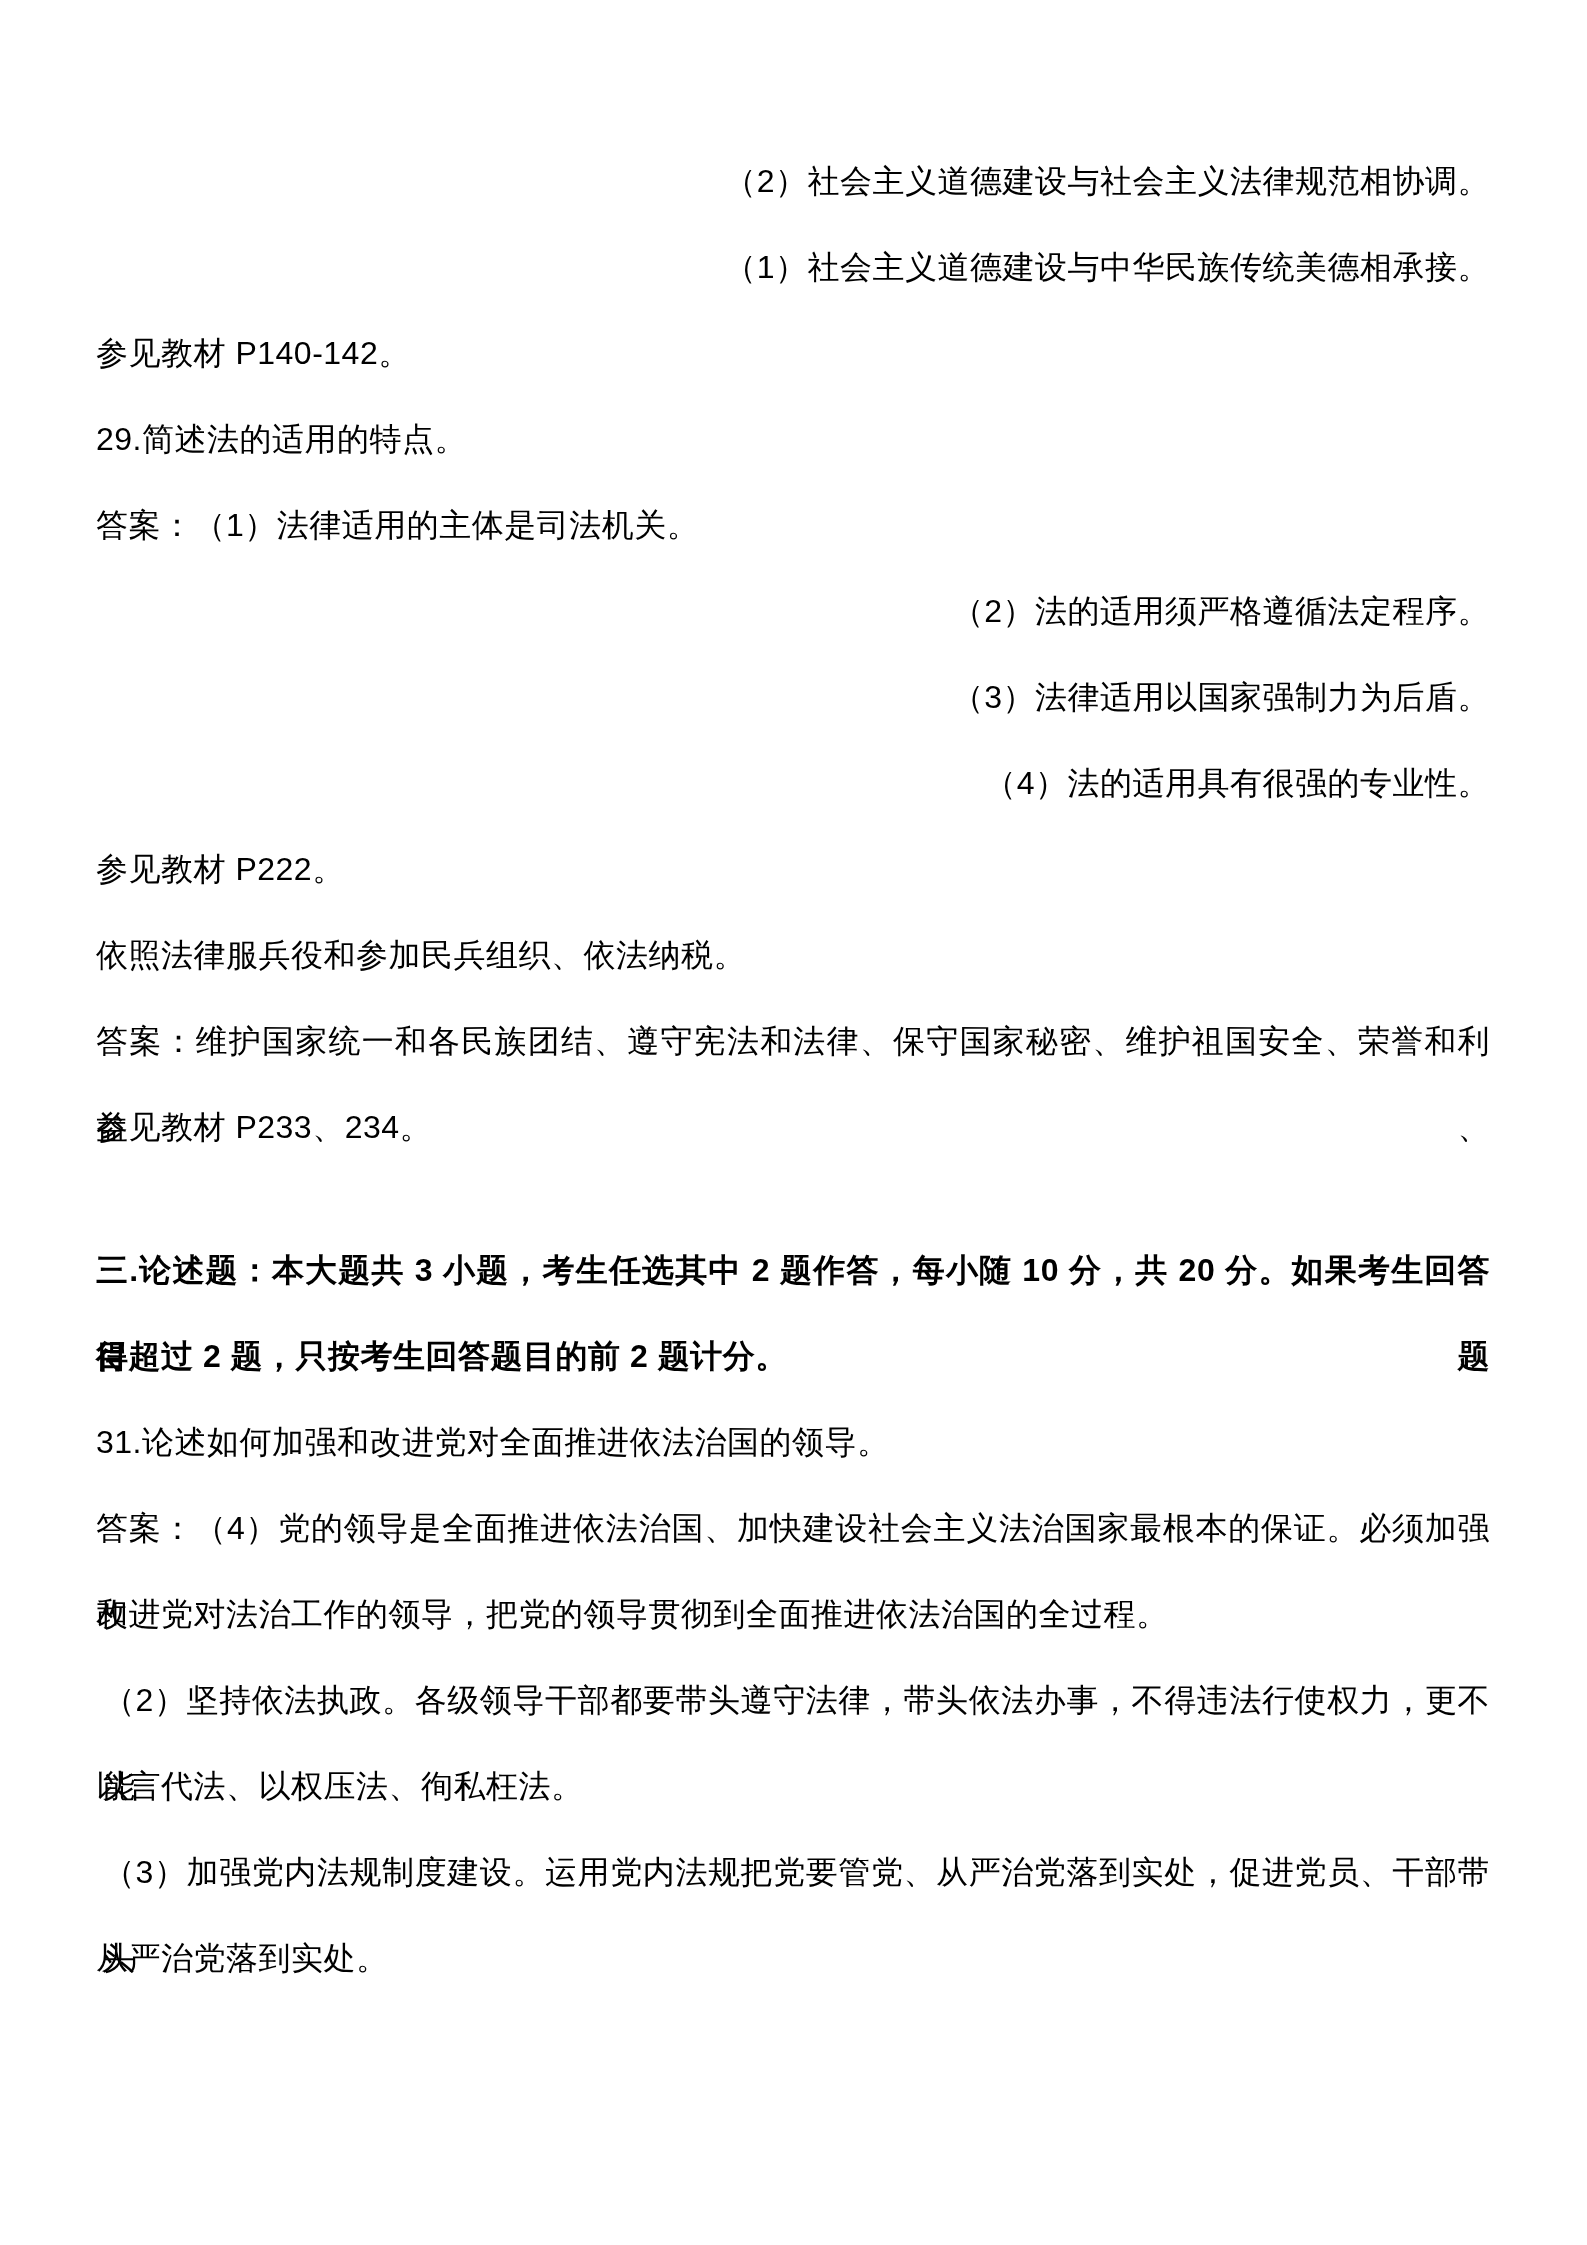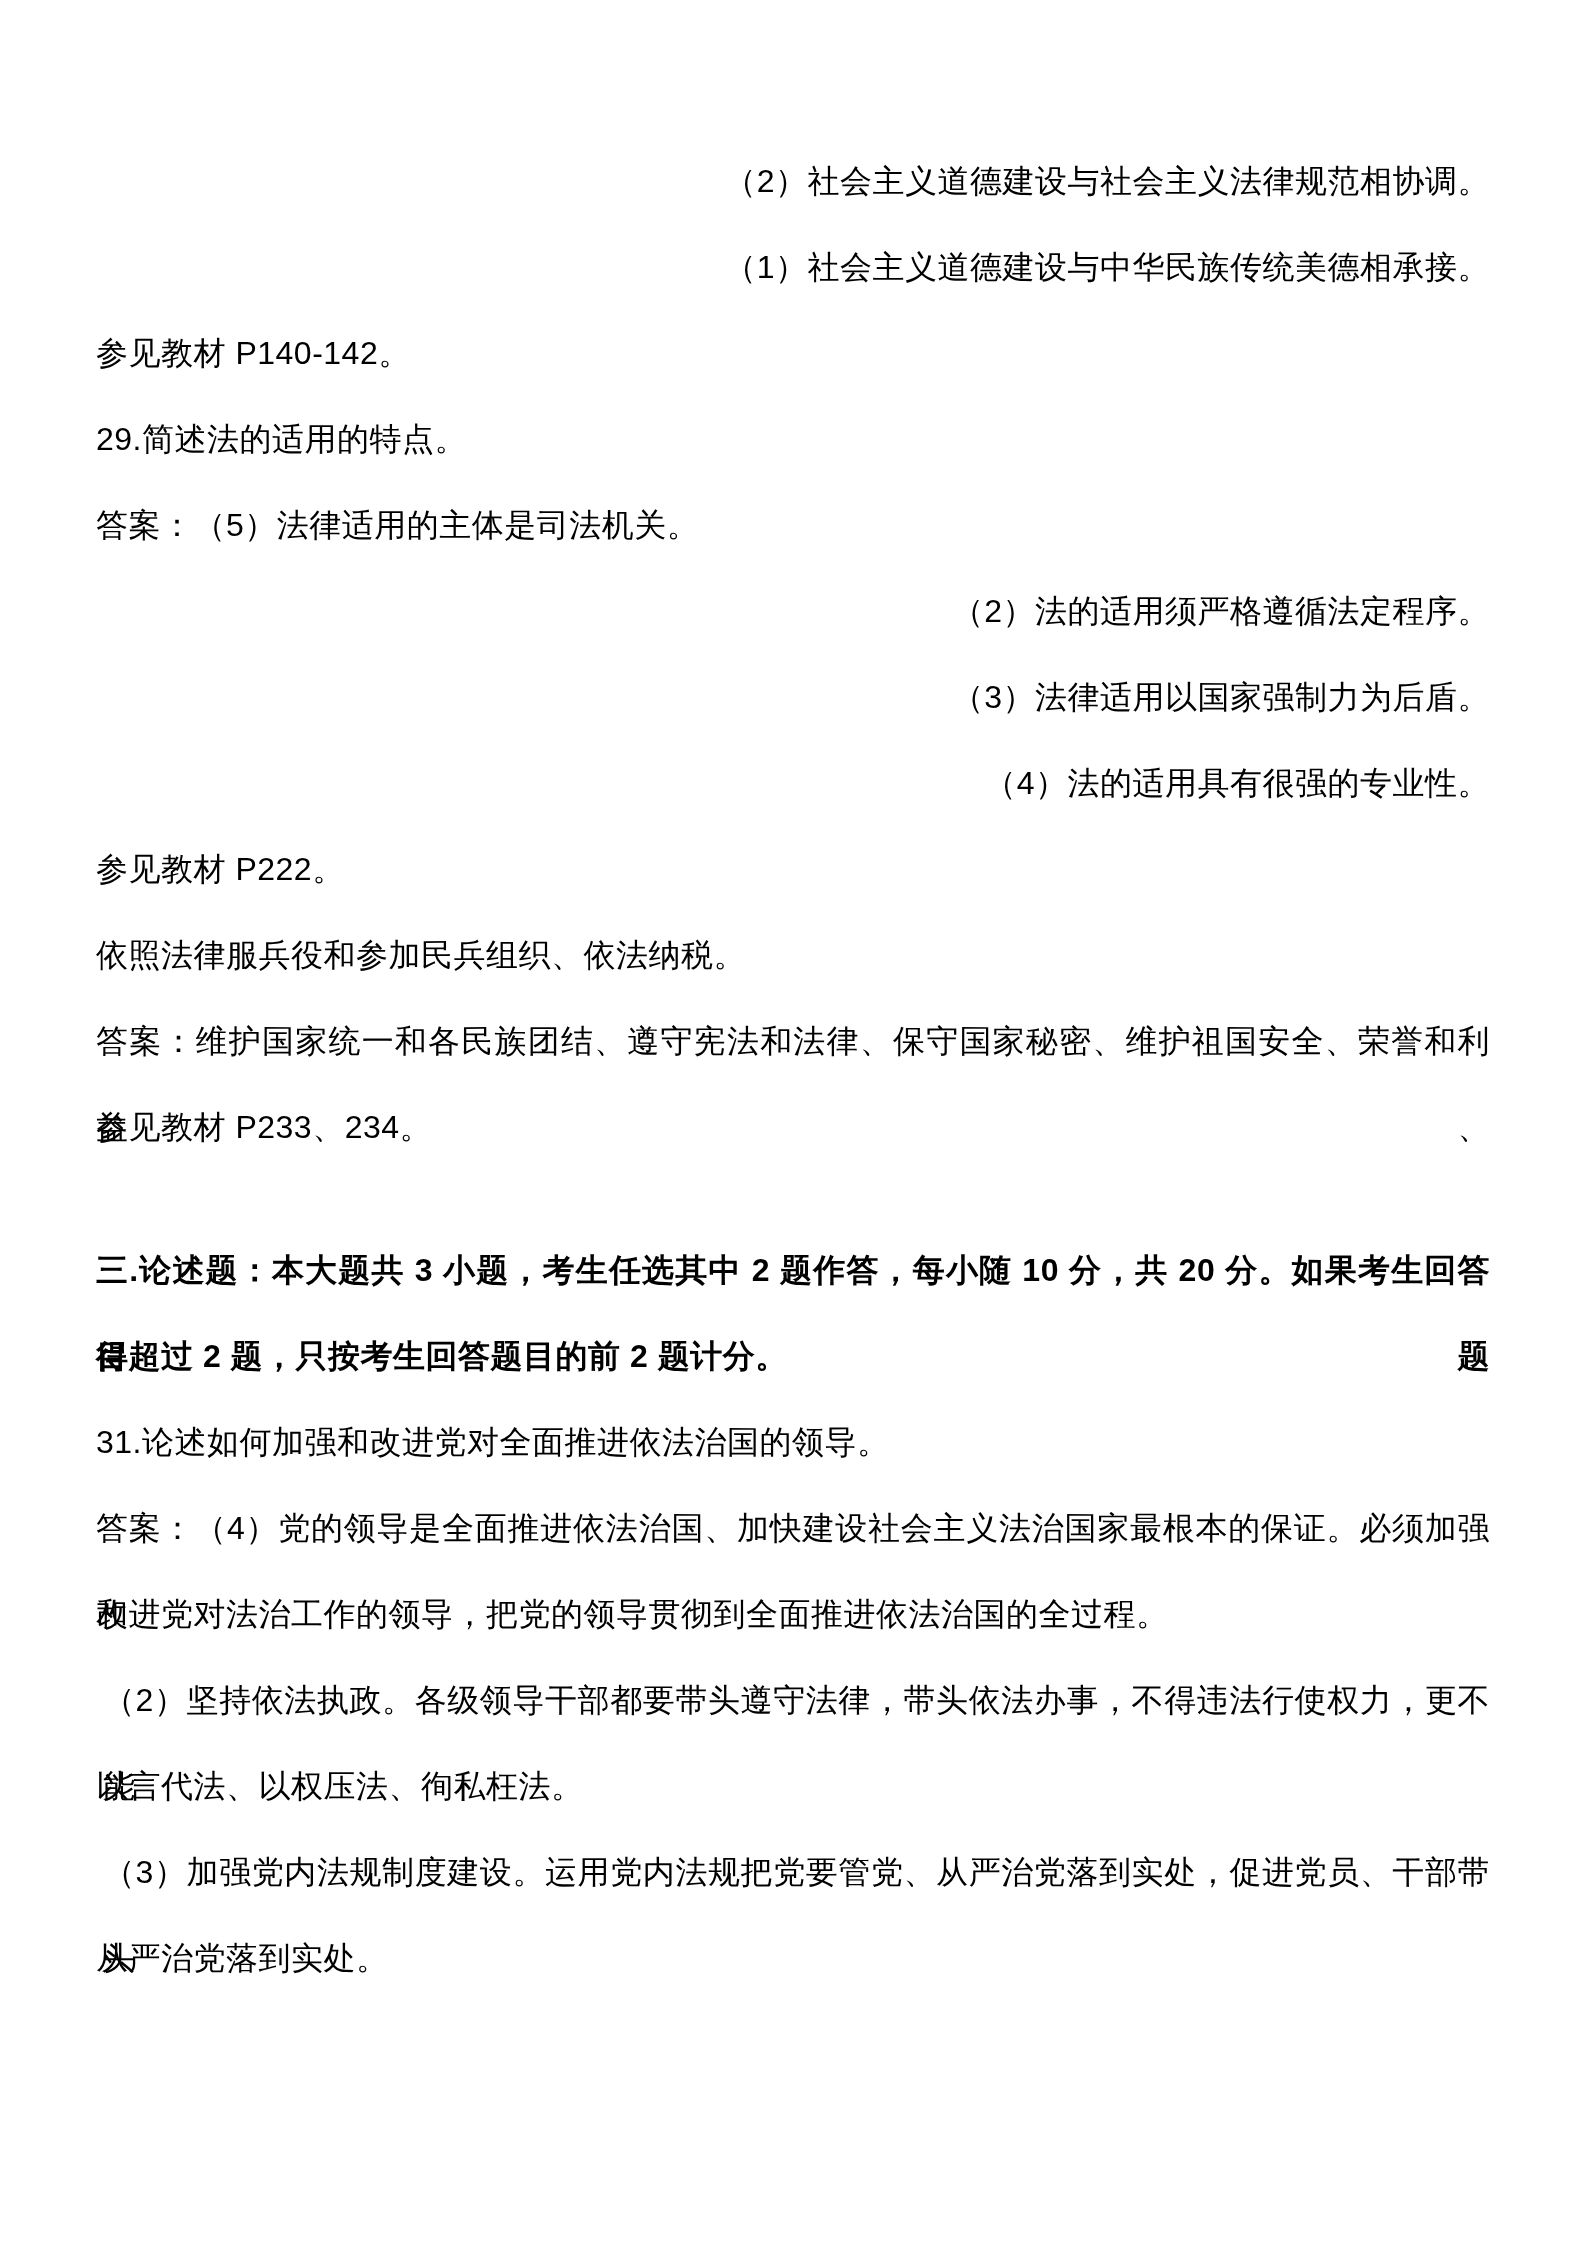--- a/index.html
+++ b/index.html
@@ -46,21 +46,21 @@
 </style>
 </head>
 <body>
 
 <div class="page">
   <div class="content">
     <div class="line indent">（2）社会主义道德建设与社会主义法律规范相协调。</div>
     <div class="line indent">（1）社会主义道德建设与中华民族传统美德相承接。</div>
     <div class="line">参见教材 P140-142。</div>
     <div class="line">29.简述法的适用的特点。</div>
-    <div class="line">答案：（5）法律适用的主体是司法机关。</div>
+    <div class="line">答案：（1）法律适用的主体是司法机关。</div>
     <div class="line indent">（2）法的适用须严格遵循法定程序。</div>
     <div class="line indent">（3）法律适用以国家强制力为后盾。</div>
     <div class="line indent">（4）法的适用具有很强的专业性。</div>
     <div class="line">参见教材 P222。</div>
     <div class="line">依照法律服兵役和参加民兵组织、依法纳税。</div>
     <div class="line justify">答案：维护国家统一和各民族团结、遵守宪法和法律、保守国家秘密、维护祖国安全、荣誉和利益、</div>
     <div class="line">参见教材 P233、234。</div>
 
     <div class="spacer"></div>
 

